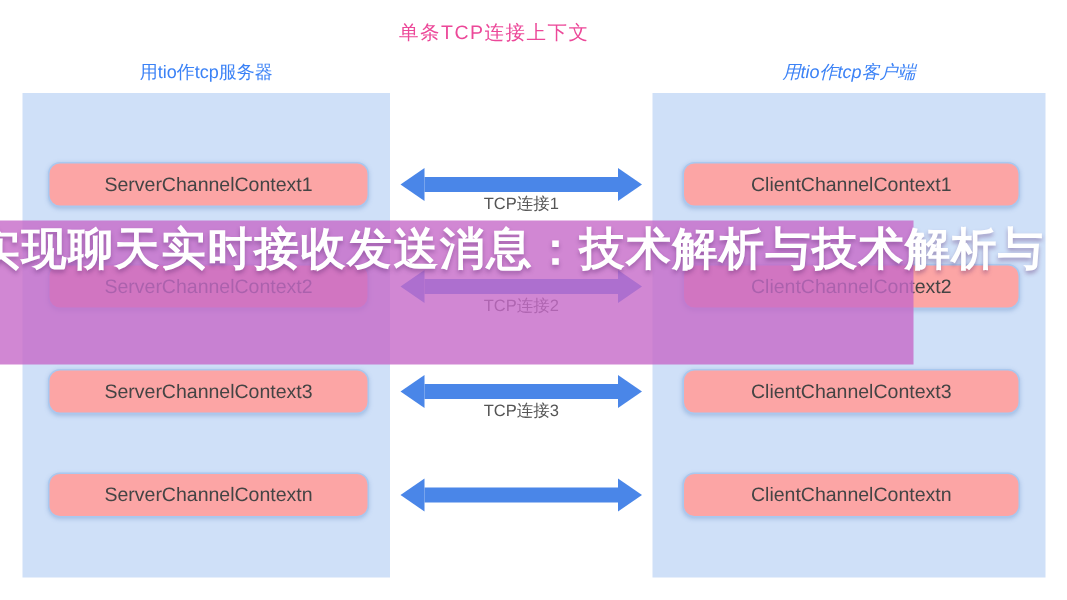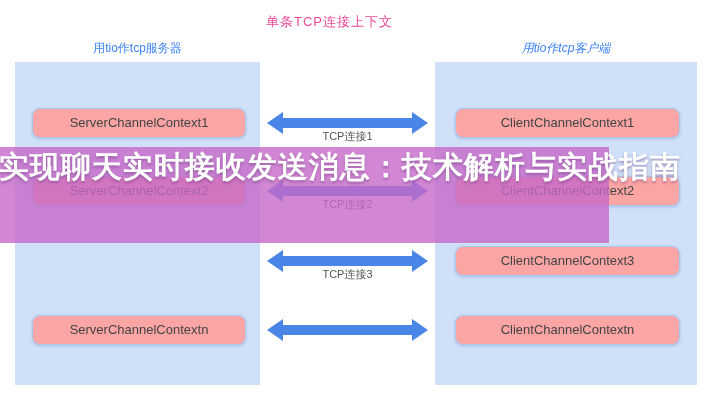--- a/index.html
+++ b/index.html
@@ -77,20 +77,21 @@
     <div class="conn-label">TCP连接2</div>
     <div class="arrow">
       <span class="head left"></span>
       <span class="body"></span>
       <span class="head right"></span>
     </div>
     <div class="node client">ClientChannelContext2</div>
   </div>
 
   <div class="row" style="top:246px">
+    <div class="node server">ServerChannelContext3</div>
     <div class="conn-label">TCP连接3</div>
     <div class="arrow">
       <span class="head left"></span>
       <span class="body"></span>
       <span class="head right"></span>
     </div>
     <div class="node client">ClientChannelContext3</div>
   </div>
 
   <div class="row" style="top:315px">
@@ -98,16 +99,16 @@
     <div class="arrow">
       <span class="head left"></span>
       <span class="body"></span>
       <span class="head right"></span>
     </div>
     <div class="node client">ClientChannelContextn</div>
   </div>
 
   <div class="banner">
     <div class="banner-line">Java实现聊天实时接收发送消息：技术解析与</div>
-    <div class="banner-line">实战指南</div>
+    <div class="banner-line">技术解析与</div>
   </div>
 
 </div>
 
 </body></html>

